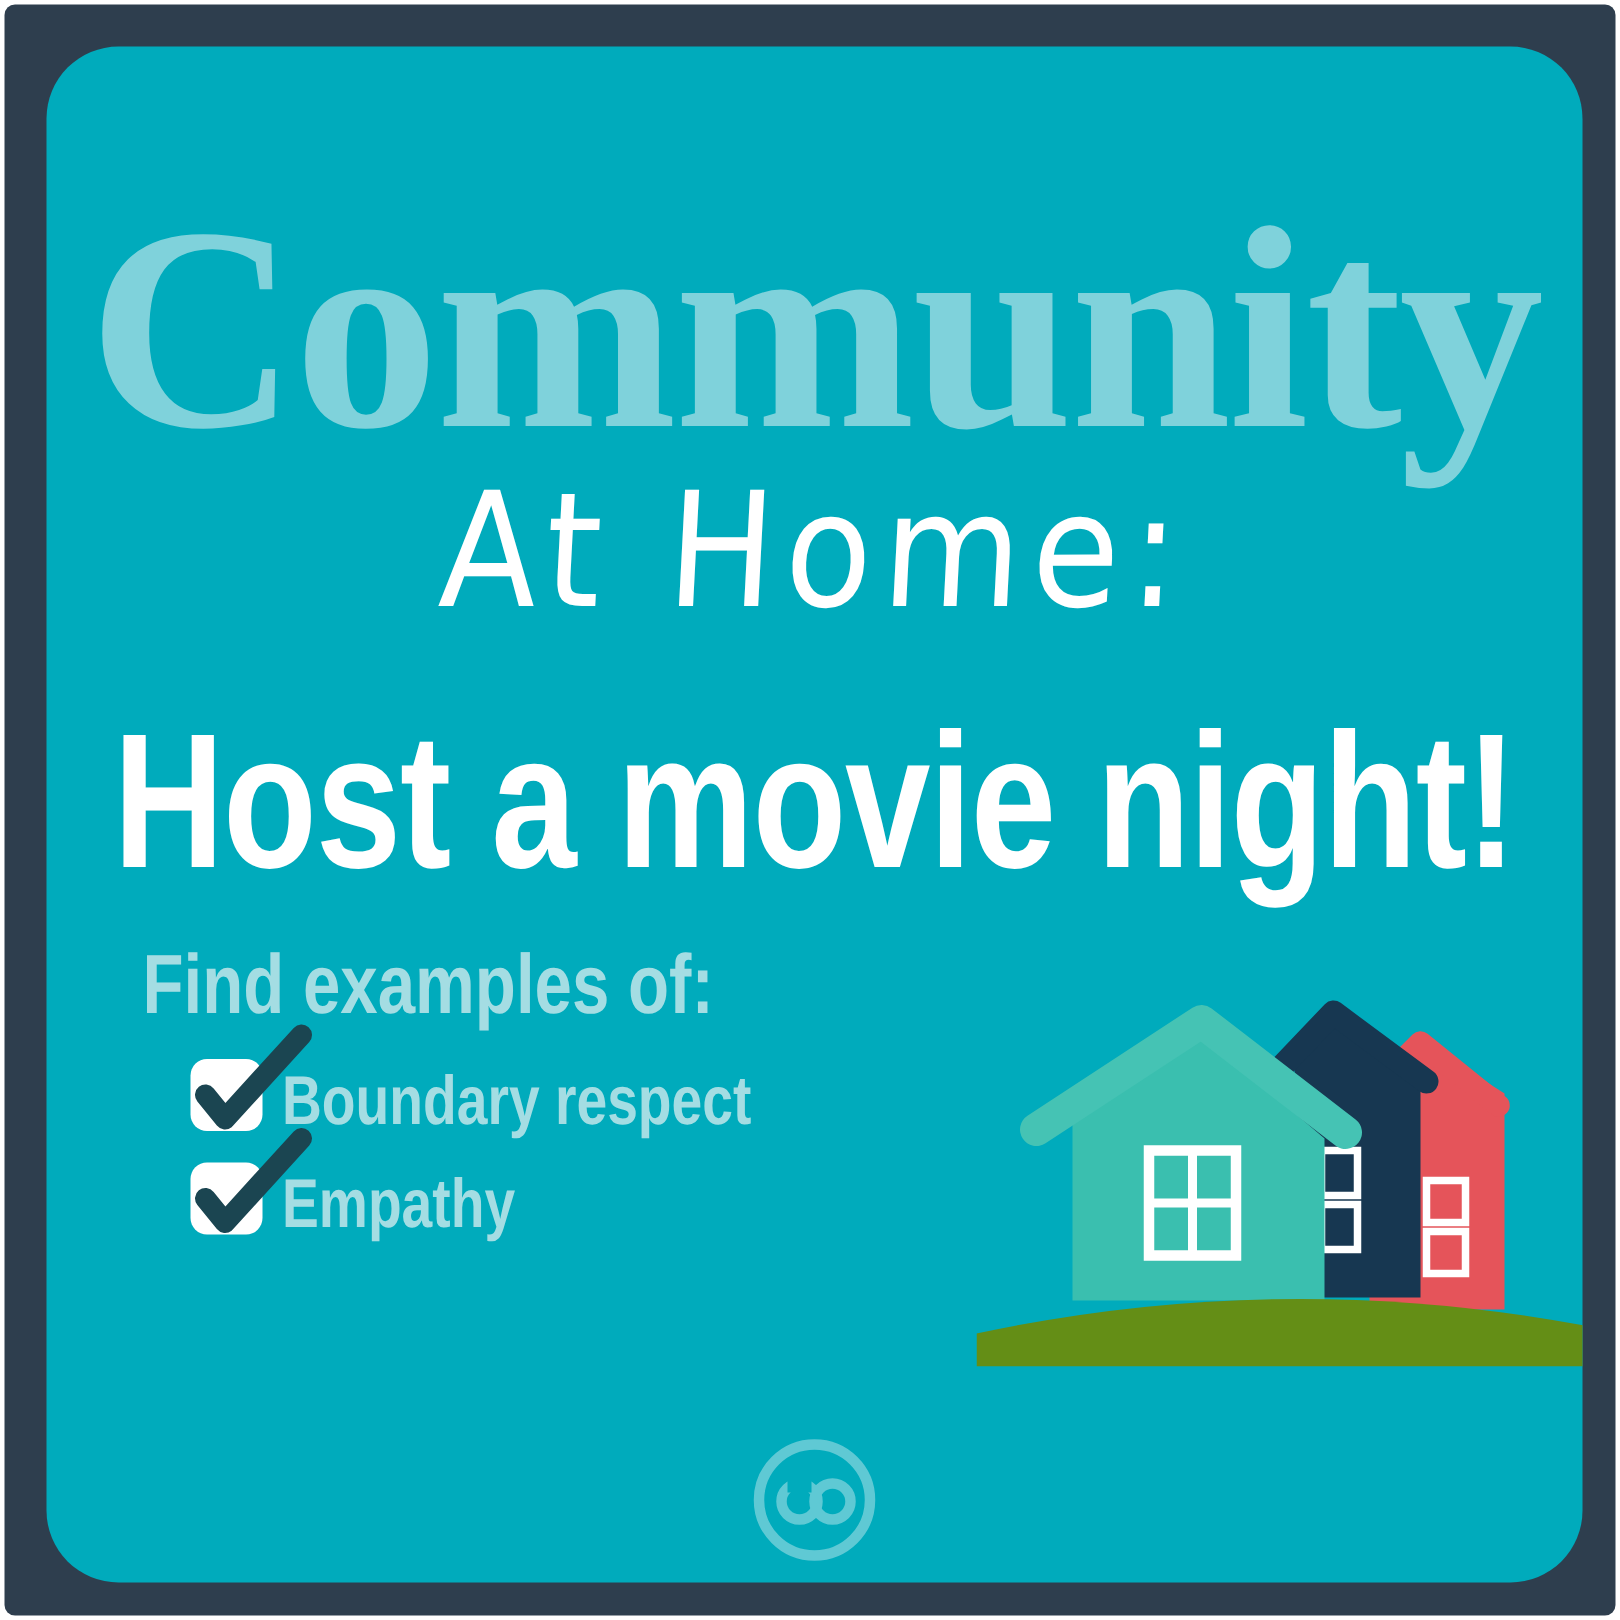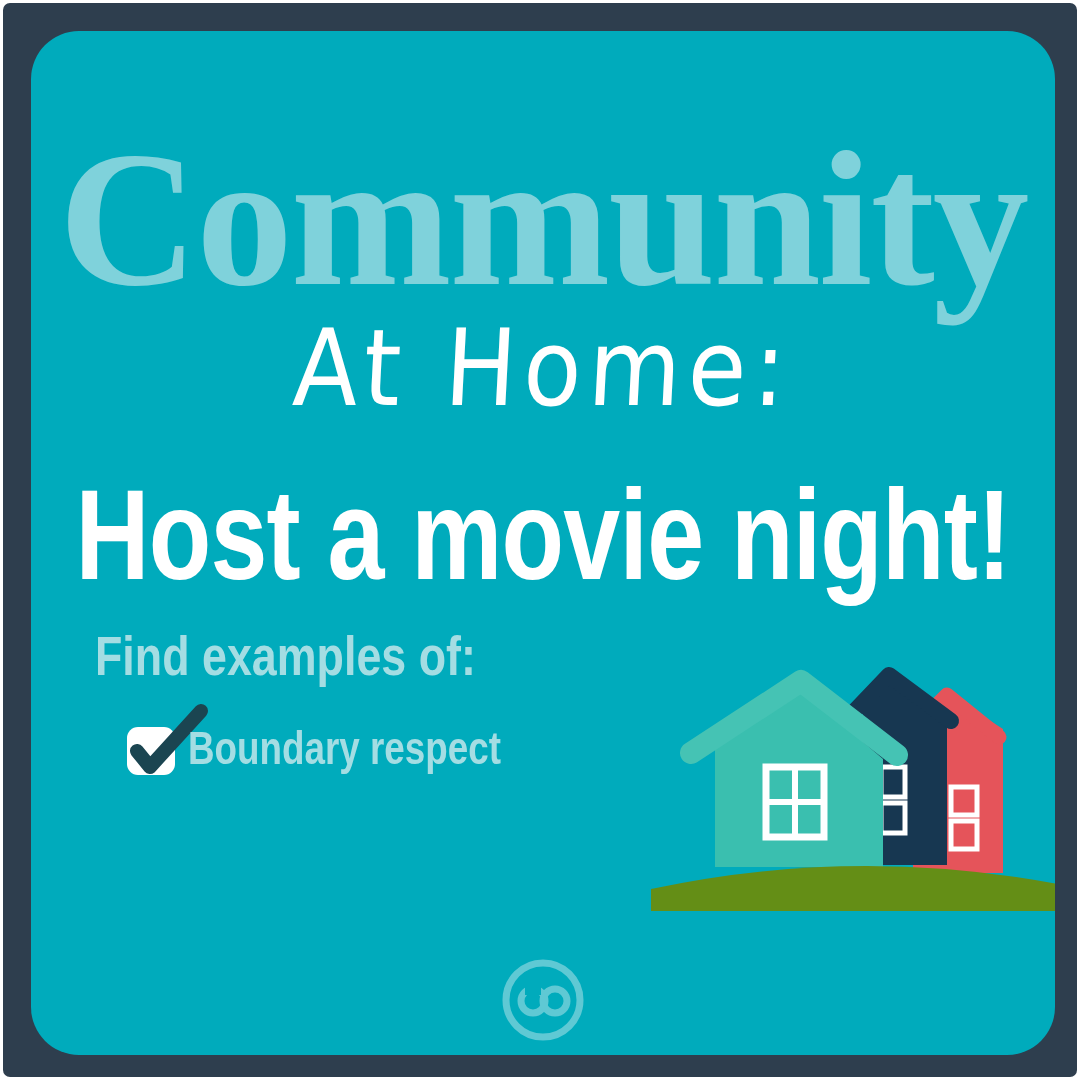--- a/index.html
+++ b/index.html
@@ -41,21 +41,21 @@
     font-size:128px; line-height:1; letter-spacing:-1px; white-space:nowrap;
   }
 
   
   .find-label {
     position:absolute; left:64px; top:592px;
     color:#A4DDE3; font-weight:bold; font-size:56px;
     transform:scaleX(0.80); transform-origin:left center; white-space:nowrap;
   }
   .checklist { position:absolute; left:96px; top:675px; width:620px; }
-  .check-row { position:relative; height:69px; display:flex; align-items:flex-end; }
+  .check-row { position:relative; height:69px; display:flex; align-items:flex-start; }
   .checkbox {
     position:relative; width:48px; height:48px; flex:0 0 48px;
     background:#ffffff; border-radius:11px; margin-right:13px;
   }
   .checkbox svg { position:absolute; left:-4px; top:-20px; overflow:visible; }
   .check-text {
     color:#A4DDE3; font-weight:bold; font-size:46px;
     transform:scaleX(0.80); transform-origin:left center; white-space:nowrap;
   }
 
@@ -85,20 +85,28 @@
 
         <div class="check-row">
           <div class="checkbox">
             <svg width="86" height="82" viewBox="0 0 86 82">
               <path d="M14 44 L27 60 L78 4" stroke="#1B4551" stroke-width="14" stroke-linecap="round" stroke-linejoin="round" fill="none"></path>
             </svg>
           </div>
           <span class="check-text">Boundary respect</span>
         </div>
 
+        <div class="check-row">
+          <div class="checkbox">
+            <svg width="86" height="82" viewBox="0 0 86 82">
+              <path d="M14 44 L27 60 L78 4" stroke="#1B4551" stroke-width="14" stroke-linecap="round" stroke-linejoin="round" fill="none"></path>
+            </svg>
+          </div>
+          <span class="check-text">Empathy</span>
+        </div>
 
 
       </div>
 
       <div class="houses">
         <svg width="412" height="252" viewBox="0 0 412 252">
 
           <g>
             <path d="M262 60 L296 34 L352 70 L352 214 L262 214 Z" fill="#E5545A"></path>
             <path d="M250 82 L296 36 L348 78" stroke="#E5545A" stroke-width="15" stroke-linecap="round" stroke-linejoin="round" fill="none"></path>

